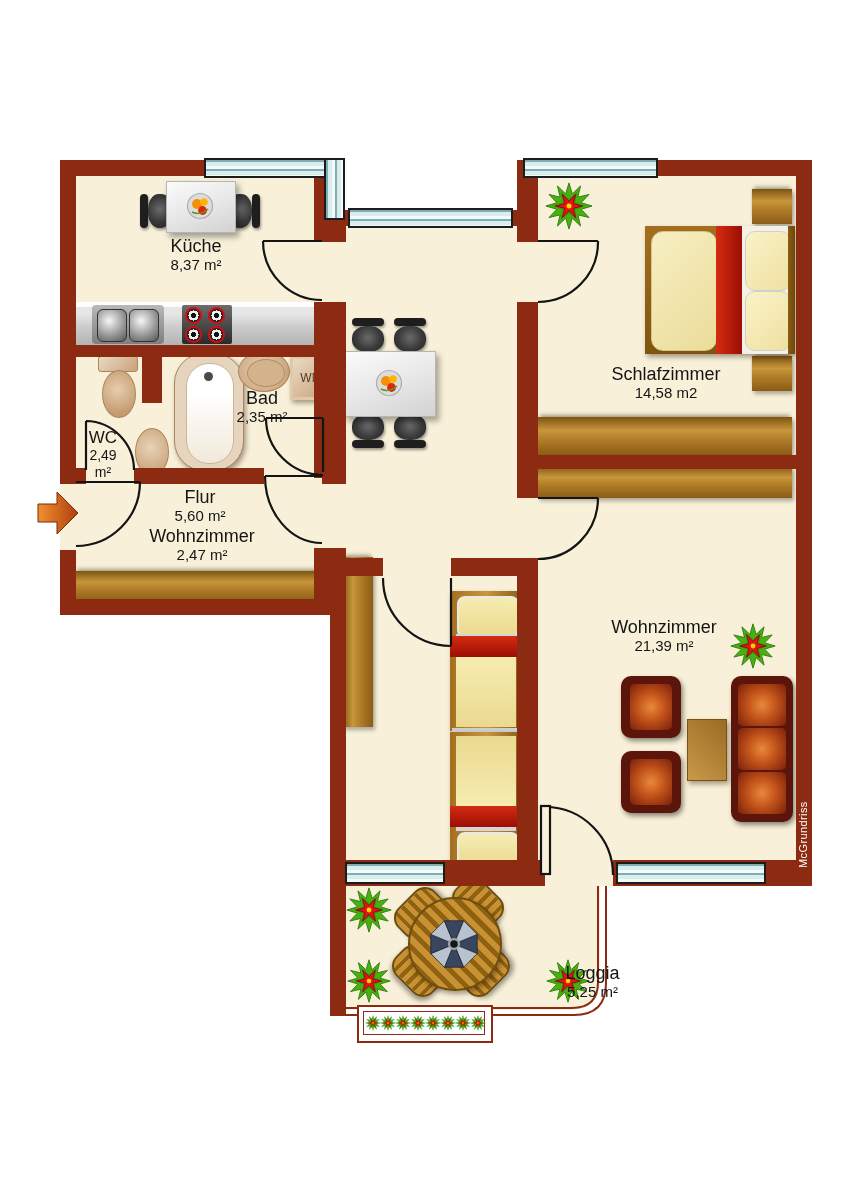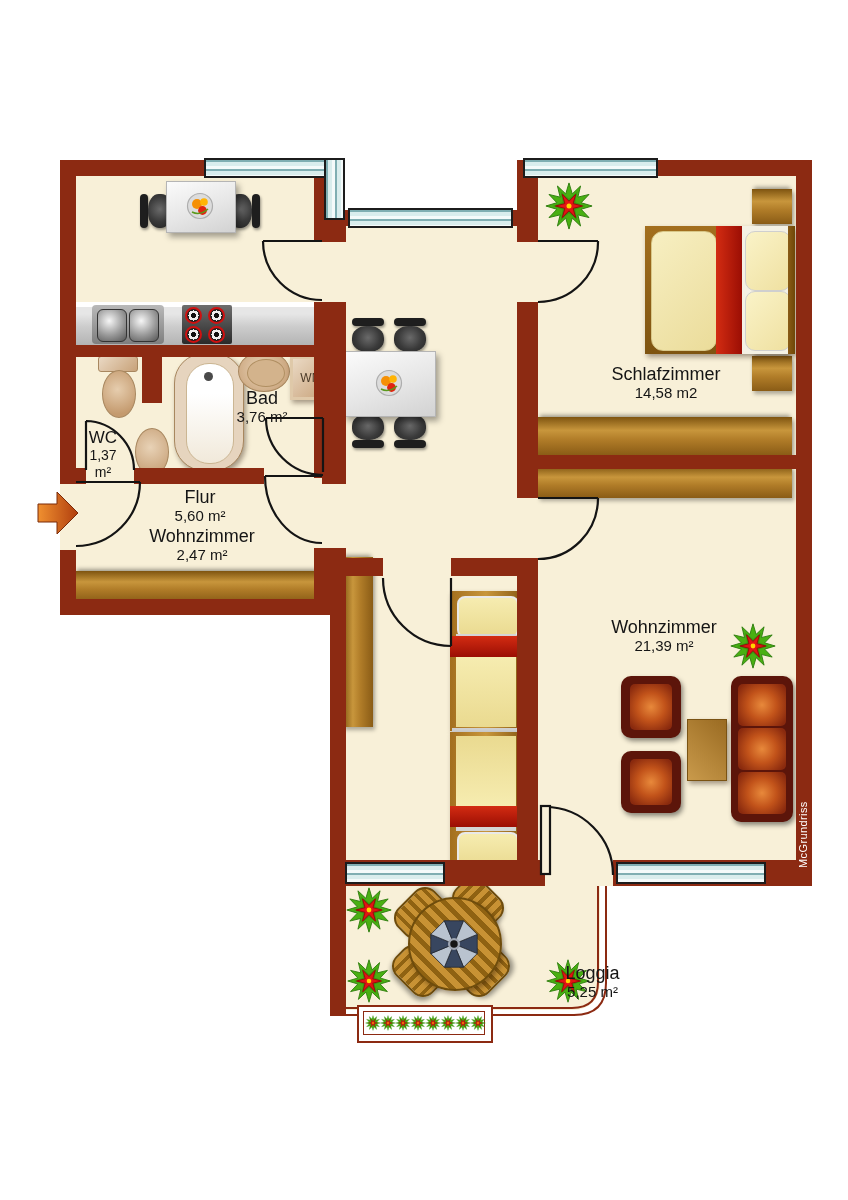--- a/index.html
+++ b/index.html
@@ -244,27 +244,31 @@
     <use href="#plant" x="365" y="1015" width="16" height="16"></use>
     <use href="#plant" x="380" y="1015" width="16" height="16"></use>
     <use href="#plant" x="395" y="1015" width="16" height="16"></use>
     <use href="#plant" x="410" y="1015" width="16" height="16"></use>
     <use href="#plant" x="425" y="1015" width="16" height="16"></use>
     <use href="#plant" x="440" y="1015" width="16" height="16"></use>
     <use href="#plant" x="455" y="1015" width="16" height="16"></use>
     <use href="#plant" x="470" y="1015" width="16" height="16"></use>
   </svg>
 
+  <div class="rl" style="left:136px;top:236px;width:120px;">
+    <div class="nm">Küche</div>
+    <div class="ar">8,37 m²</div>
+  </div>
   <div class="rl" style="left:212px;top:388px;width:100px;">
     <div class="nm">Bad</div>
-    <div class="ar">3,76 m²</div>
+    <div class="ar">2,35 m²</div>
   </div>
   <div class="rl small" style="left:72px;top:428px;width:62px;">
     <div class="nm">WC</div>
-    <div class="ar">1,37</div>
+    <div class="ar">2,49</div>
     <div class="ar">m²</div>
   </div>
   <div class="rl" style="left:150px;top:487px;width:100px;">
     <div class="nm">Flur</div>
     <div class="ar">5,60 m²</div>
   </div>
   <div class="rl" style="left:122px;top:526px;width:160px;">
     <div class="nm">Wohnzimmer</div>
     <div class="ar">2,47 m²</div>
   </div>

